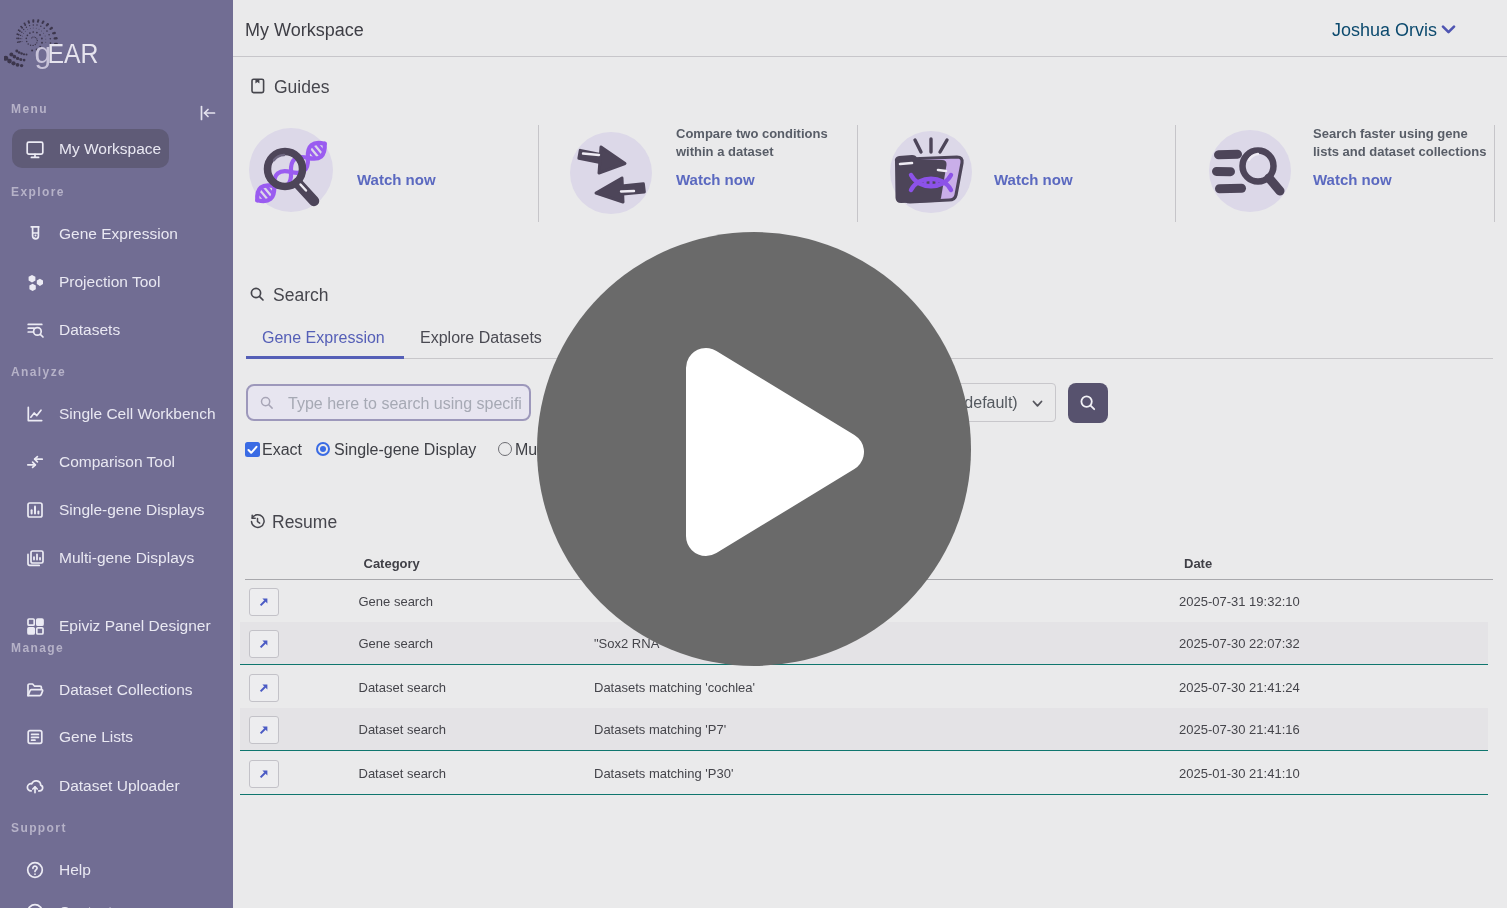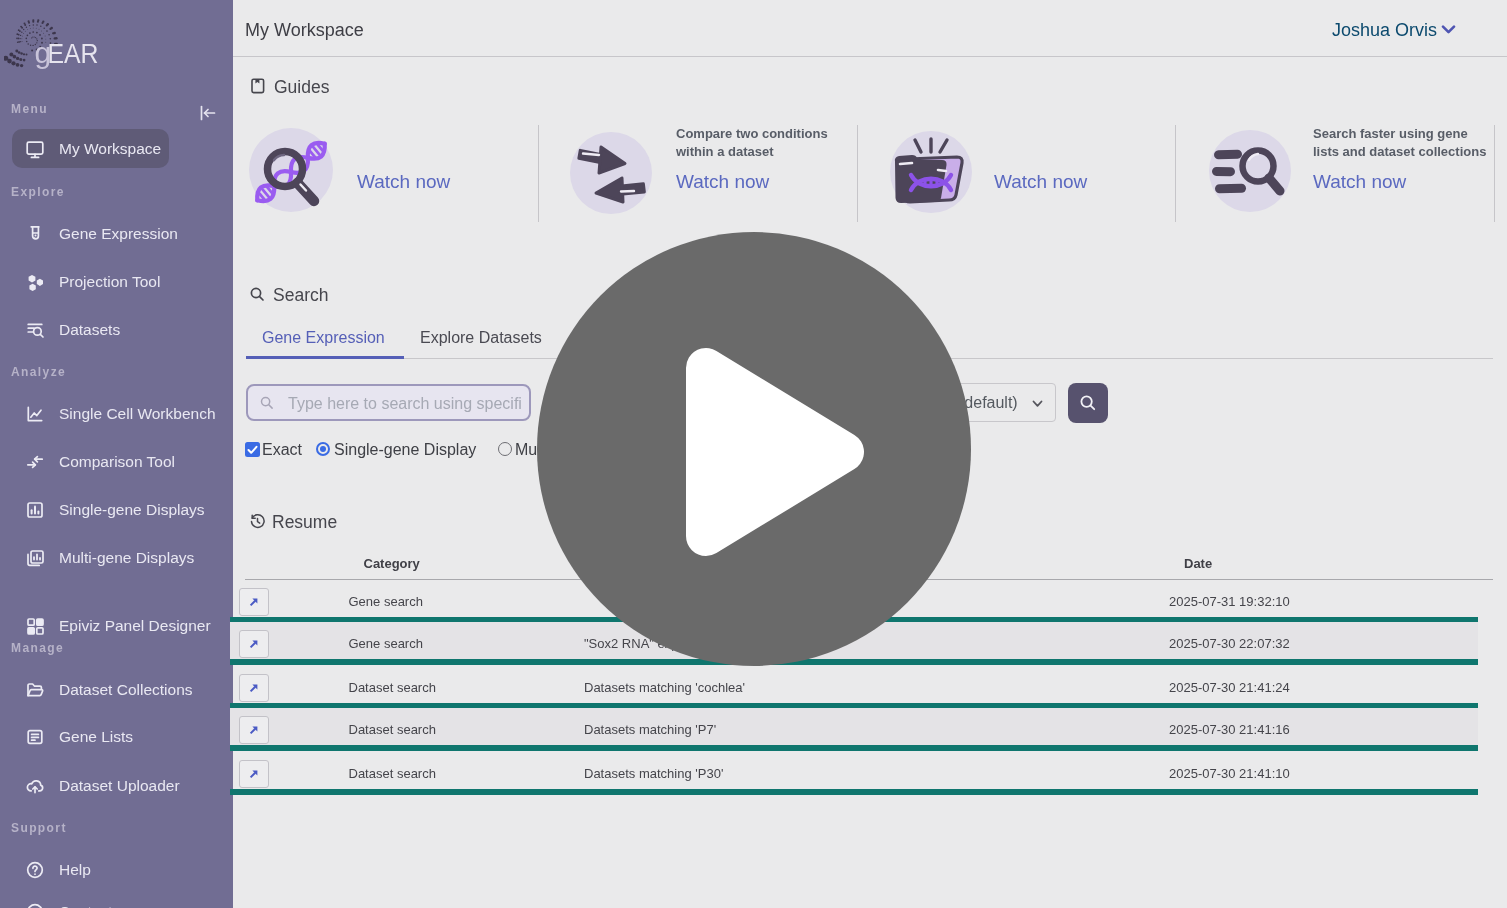--- a/index.html
+++ b/index.html
@@ -16,40 +16,40 @@
 #topbar{position:absolute;left:233px;top:0;width:1274px;height:57px;border-bottom:1px solid #c7c6ca}
 #tbtitle{position:absolute;left:245px;top:19.5px;font-size:18px;color:#3e3e45}
 #user{position:absolute;left:1332px;top:20px;font-size:18px;color:#0c4a6e}
 #uchev{position:absolute;left:1441px;top:25px}
 
 .h2{position:absolute;font-size:17.5px;color:#46464d}
 
 .vdiv{position:absolute;top:125px;width:1px;height:97px;background:#c6c5c9}
 .gicn{position:absolute}
 .ctitle{position:absolute;top:125px;width:200px;font-size:13px;font-weight:700;color:#585d67;line-height:18px}
-.cwatch{position:absolute;top:170.5px;font-size:19px;font-weight:400;color:#5b69c0}
+.cwatch{position:absolute;top:170.5px;font-size:15px;font-weight:700;color:#5b69c0}
 
 #tab1{position:absolute;left:262px;top:329px;font-size:16px;color:#555fb7}
 #tab2{position:absolute;left:420px;top:329px;font-size:16px;color:#4a4a52}
 #tabline{position:absolute;left:246px;top:357.5px;width:1247px;height:1px;background:#c8c7ca}
 #tabul{position:absolute;left:246px;top:356px;width:158px;height:2.5px;background:#555fb7}
 
 #sinput{position:absolute;left:246px;top:384px;width:285px;height:37px;border:2px solid #9d98bb;border-radius:8px;background:#e7e5f0}
 #sinput .ph{position:absolute;left:40px;top:8.5px;font-size:16px;color:#a6a9b4;white-space:nowrap;width:234px;overflow:hidden}
 #sel{position:absolute;left:905px;top:383px;width:151px;height:39px;border:1px solid #c8c7cb;border-radius:4px}
 #sel .tx{position:absolute;left:53px;top:10px;font-size:16px;color:#54595f}
 #sbtn{position:absolute;left:1068px;top:383px;width:40px;height:40px;border-radius:8px;background:#57526e}
 
 .opt{position:absolute;top:441px;font-size:16px;color:#3f4046}
 #cbx{position:absolute;left:245px;top:442px;width:14.5px;height:14.5px;background:#3a6be4;border-radius:2.5px}
 .radio{position:absolute;top:442px;width:14px;height:14px;border-radius:50%;background:#eaeaeb}
 
 #thr{position:absolute;left:245px;top:579px;width:1248px;height:1px;background:#a8a8ac}
 .thc{position:absolute;top:556px;font-size:13px;font-weight:700;color:#3f3f46}
-.trow{position:absolute;left:230px;width:1248px;height:43px;border-bottom:6px solid #0f766e}
+.trow{position:absolute;left:240px;width:1248px;height:43px;border-bottom:1px solid #0f766e}
 .trow.alt{background:#e4e3e6}
 .tc{position:absolute;top:14px;font-size:13px;color:#45454b;white-space:nowrap}
 .gobtn{position:absolute;left:9px;top:7.5px;width:29.5px;height:28px;background:#ededef;border:1px solid #c3c2c8;border-radius:3px;display:flex;align-items:center;justify-content:center}
 </style></head><body>
 <div id="app">
 
 <div id="side">
 <svg style="position:absolute;left:4px;top:12px" width="110" height="66" viewBox="0 0 110 66">
 <g fill="#3c364c">
           <circle cx="27.7" cy="25.9" r="0.55"></circle>
@@ -512,20 +512,20 @@
     </div>
     <div class="trow" style="top:752px">
 <div class="gobtn">
         <svg width="10" height="10" viewBox="0 0 10 10">
           <path d="M1.6 8.4 L6.2 3.8" fill="none" stroke="#4a5ac4" stroke-width="2"></path>
           <path d="M3.4 1.6 h5 v5 z" fill="#4a5ac4"></path>
         </svg>
       </div>
 <div class="tc" style="left:118.5px">Dataset search</div>
 <div class="tc" style="left:354px">Datasets matching 'P30'</div>
-<div class="tc" style="left:939px">2025-07-30 21:41:10</div>
+<div class="tc" style="left:939px">2025-01-30 21:41:10</div>
     </div>
 
 <svg class="abs" style="left:535px;top:230px" width="440" height="440" viewBox="0 0 440 440">
 <circle cx="219" cy="219" r="217" fill="#6a6a6a"></circle>
 <path d="M171 138 L171 306 L309 222 Z" fill="#fff" stroke="#fff" stroke-width="40" stroke-linejoin="round"></path>
 </svg>
 
 </div>
 </body></html>

